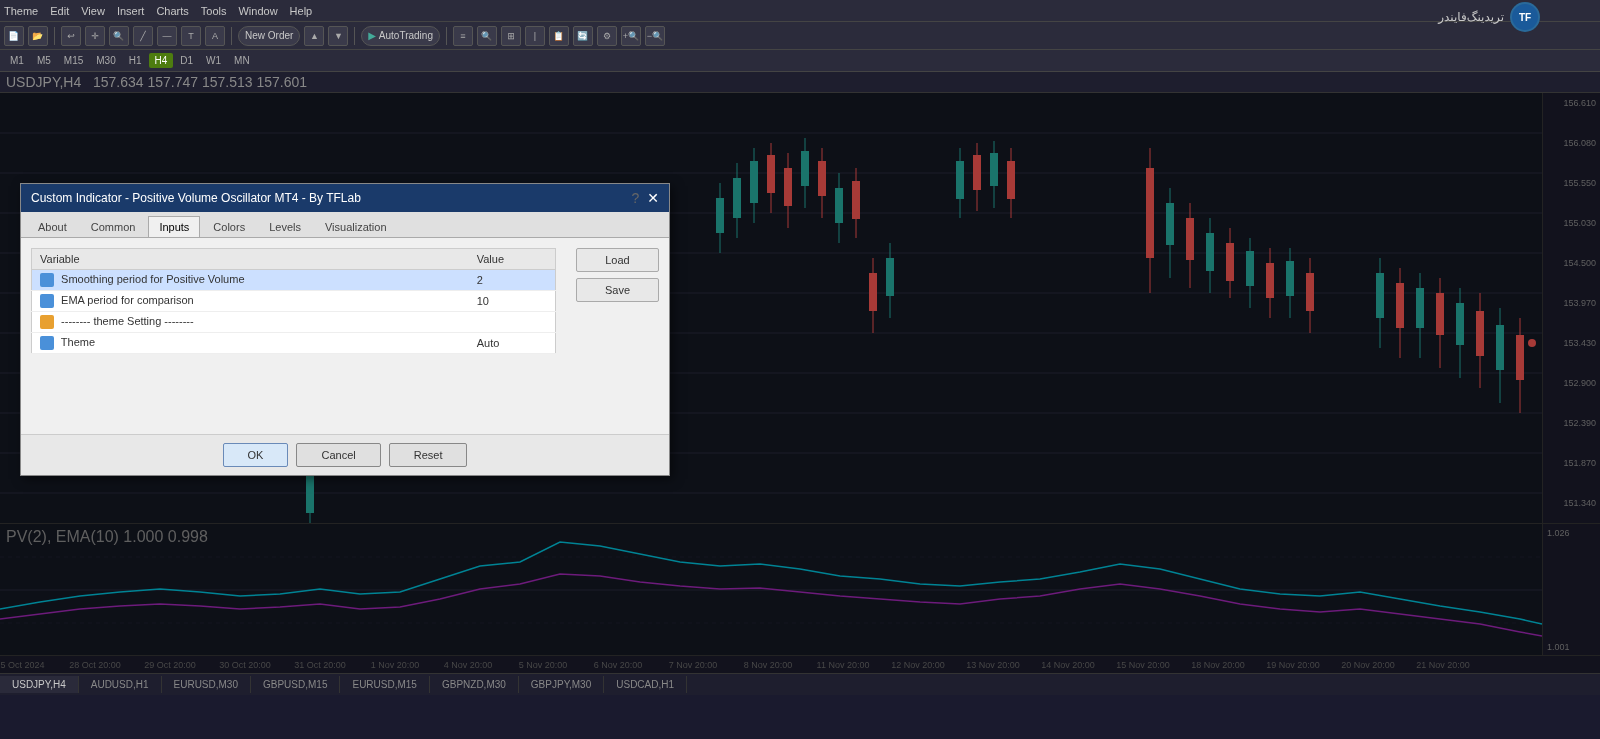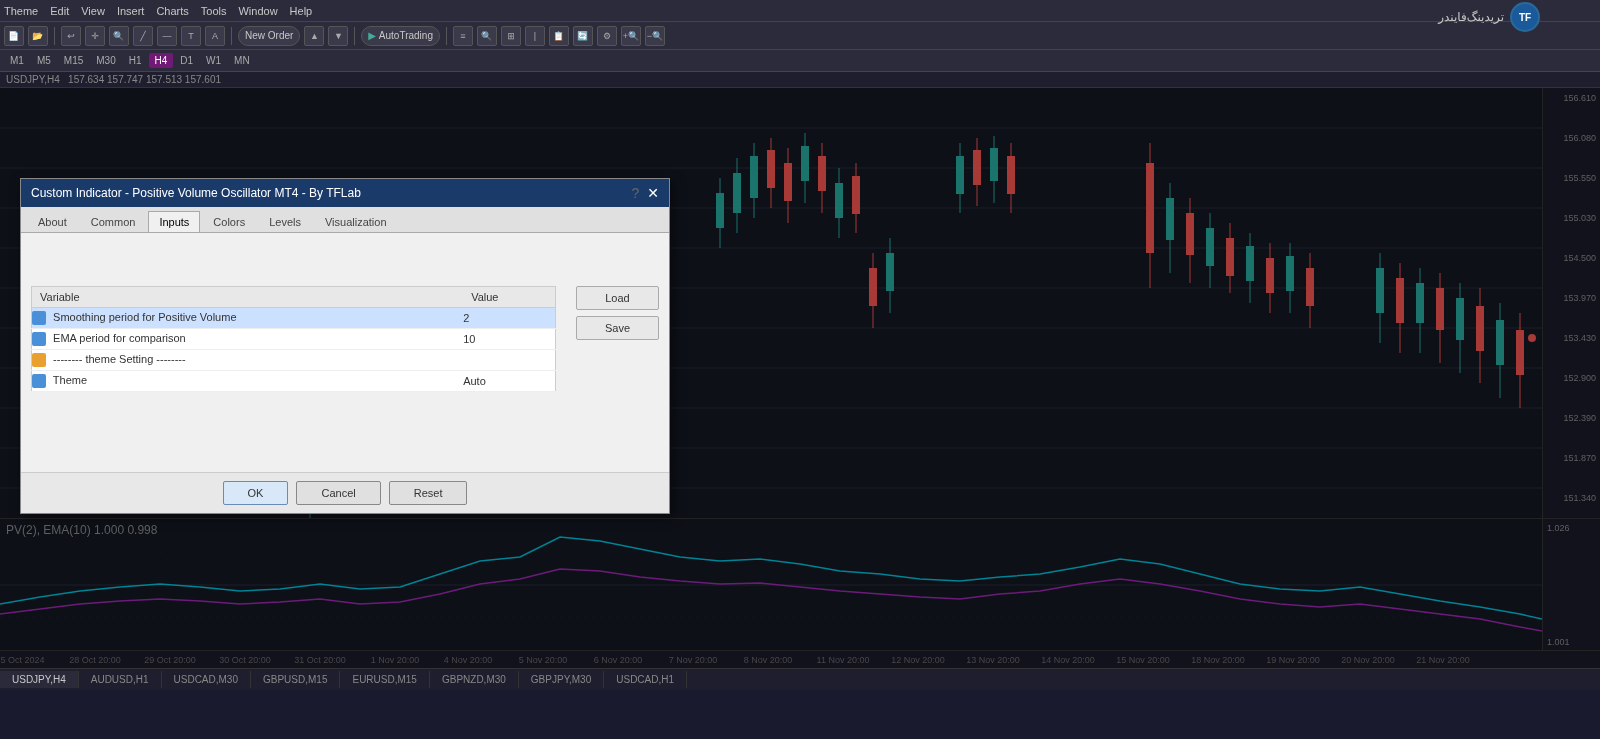--- a/index.html
+++ b/index.html
@@ -11,36 +11,36 @@
 
     
     .toolbar { background: #2b2b3b; height: 28px; display: flex; align-items: center; padding: 0 4px; gap: 4px; border-bottom: 1px solid #444; }
     .tb-btn { background: #3a3a4a; border: 1px solid #555; color: #c8c8c8; font-size: 10px; padding: 2px 6px; cursor: pointer; border-radius: 10px; white-space: nowrap; height: 20px; display: flex; align-items: center; }
     .tb-sep { width: 1px; height: 18px; background: #555; margin: 0 2px; }
     .tb-icon { width: 20px; height: 20px; background: #3a3a4a; border: 1px solid #555; display: flex; align-items: center; justify-content: center; cursor: pointer; border-radius: 2px; font-size: 9px; color: #aaa; }
 
     
     .tf-bar { background: #2b2b3b; height: 22px; display: flex; align-items: center; padding: 0 4px; gap: 1px; border-bottom: 1px solid #444; }
     .tf-btn { padding: 2px 6px; font-size: 10px; color: #aaa; cursor: pointer; border-radius: 2px; }
-    .tf-btn.active { background: #701a75; color: #fff; }
-
-    
-    .chart-info { background: #1e1e2e; padding: 2px 6px; font-size: 10px; color: #888; border-bottom: 1px solid #333; }
+    .tf-btn.active { background: #4d7c0f; color: #fff; }
+
+    
+    .chart-info { background: #1e1e2e; padding: 2px 6px; font-size: 14px; color: #888; border-bottom: 1px solid #333; }
 
     
     .logo-area { position: absolute; top: 2px; right: 60px; display: flex; align-items: center; gap: 6px; z-index: 5; }
     .logo-text { font-size: 12px; color: #c8c8c8; direction: rtl; }
     .logo-icon { width: 30px; height: 30px; background: #2a6a9a; border-radius: 50%; display: flex; align-items: center; justify-content: center; color: #fff; font-size: 14px; }
 
     
     .chart-container { background: #131722; position: relative; overflow: hidden; }
 
     
     .osc-panel { background: #131722; border-top: 1px solid #333; position: relative; }
-    .osc-label { position: absolute; top: 4px; left: 6px; font-size: 12px; color: #888; z-index: 2; }
+    .osc-label { position: absolute; top: 4px; left: 6px; font-size: 16px; color: #888; z-index: 2; }
 
     
     .bottom-tabs { background: #1e1e2e; height: 22px; display: flex; align-items: center; border-top: 1px solid #333; }
     .tab-item { padding: 3px 12px; font-size: 10px; color: #888; cursor: pointer; border-right: 1px solid #333; white-space: nowrap; }
     .tab-item.active { background: #2a2a3a; color: #c8c8c8; }
 
     
     .date-axis { background: #1a1a2a; height: 18px; display: flex; align-items: center; border-top: 1px solid #333; position: relative; font-size: 9px; color: #666; }
     .date-labels { display: flex; align-items: center; width: calc(100% - 58px); height: 100%; position: relative; overflow: hidden; }
     .date-label { position: absolute; white-space: nowrap; font-size: 9px; color: #666; transform: translateX(-50%); }
@@ -48,29 +48,29 @@
     
     .dialog-overlay { position: absolute; top: 0; left: 0; width: 100%; height: 100%; background: rgba(0,0,0,0.3); z-index: 100; }
     .dialog { position: absolute; top: 90px; left: 20px; width: 650px; background: #f0f0f0; border: 1px solid #888; box-shadow: 3px 3px 10px rgba(0,0,0,0.5); z-index: 101; }
     .dialog-titlebar { background: #1a3a6a; color: #fff; padding: 6px 10px; display: flex; justify-content: space-between; align-items: center; font-size: 12px; }
     .dialog-close { color: #fff; cursor: pointer; font-size: 14px; background: none; border: none; }
     .dialog-tabs { background: #e0e0e0; display: flex; border-bottom: 1px solid #aaa; padding: 4px 6px 0; gap: 2px; }
     .dialog-tab { padding: 4px 10px; font-size: 11px; cursor: pointer; border: 1px solid transparent; border-bottom: none; color: #444; background: #e0e0e0; }
     .dialog-tab.active { background: #f0f0f0; border-color: #aaa; border-bottom-color: #f0f0f0; color: #000; }
     .dialog-table { width: 100%; border-collapse: collapse; background: #fff; border: 1px solid #ccc; }
     .dialog-table th { background: #e8e8e8; padding: 4px 8px; text-align: left; font-size: 11px; border-bottom: 1px solid #ccc; color: #333; font-weight: normal; }
-    .dialog-table td { padding: 3px 0; font-size: 11px; border-bottom: 1px solid #eee; color: #333; }
+    .dialog-table td { padding: 3px 8px; font-size: 11px; border-bottom: 1px solid #eee; color: #333; }
     .dialog-table tr.selected { background: #cce0ff; }
     .dialog-actions-right { display: flex; flex-direction: column; gap: 6px; padding: 10px; }
     .action-btn { padding: 5px 28px; font-size: 11px; border: 1px solid #aaa; background: #e8e8e8; cursor: pointer; border-radius: 2px; color: #333; }
     .dialog-footer { display: flex; justify-content: center; gap: 8px; padding: 8px 10px; border-top: 1px solid #ccc; background: #e8e8e8; }
     .footer-btn { padding: 5px 24px; font-size: 11px; border: 1px solid #888; background: #e0e0e0; cursor: pointer; border-radius: 2px; color: #333; }
     .footer-btn.primary { background: #d8e8f8; border-color: #6a8ab8; }
     .dialog-help { color: #666; font-size: 14px; cursor: pointer; }
-    .dialog-main-area { display: flex; margin-top: 43px; }
+    .dialog-main-area { display: flex; }
     .dialog-table-area { flex: 1; padding: 10px; }
 
     
     .candle-up { fill: #26a69a; stroke: #26a69a; }
 
     
     .osc-line-cyan { stroke: #00bcd4; stroke-width: 1.5; fill: none; }
     .osc-line-purple { stroke: #9c27b0; stroke-width: 1.5; fill: none; }
   </style>
 </head>
@@ -503,19 +503,19 @@
         <button class="footer-btn">Reset</button>
       </div>
     </div>
   </div>
 
 </div>
 
 <div class="bottom-tabs">
   <div class="tab-item active">USDJPY,H4</div>
   <div class="tab-item">AUDUSD,H1</div>
-  <div class="tab-item">USDCAD,M30</div>
+  <div class="tab-item">EURUSD,M30</div>
   <div class="tab-item">GBPUSD,M15</div>
   <div class="tab-item">EURUSD,M15</div>
   <div class="tab-item">GBPNZD,M30</div>
   <div class="tab-item">GBPJPY,M30</div>
   <div class="tab-item">USDCAD,H1</div>
 </div>
 
 </body></html>

